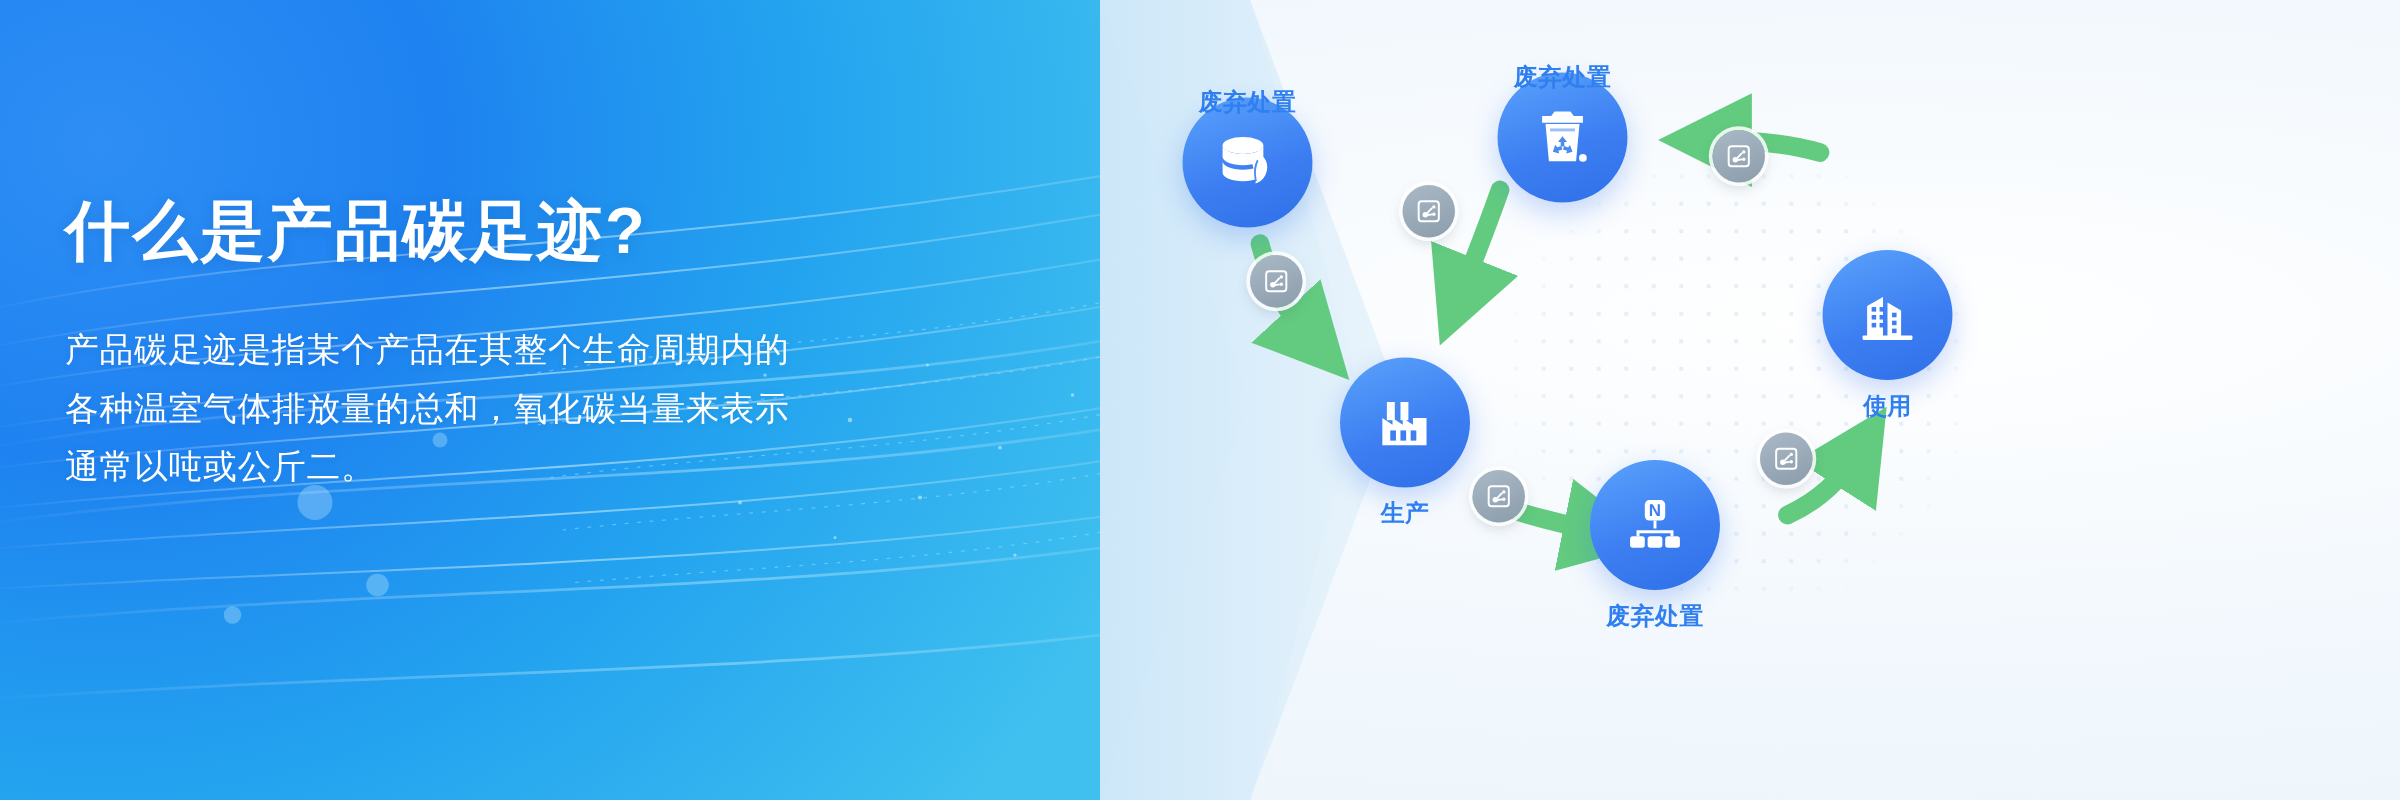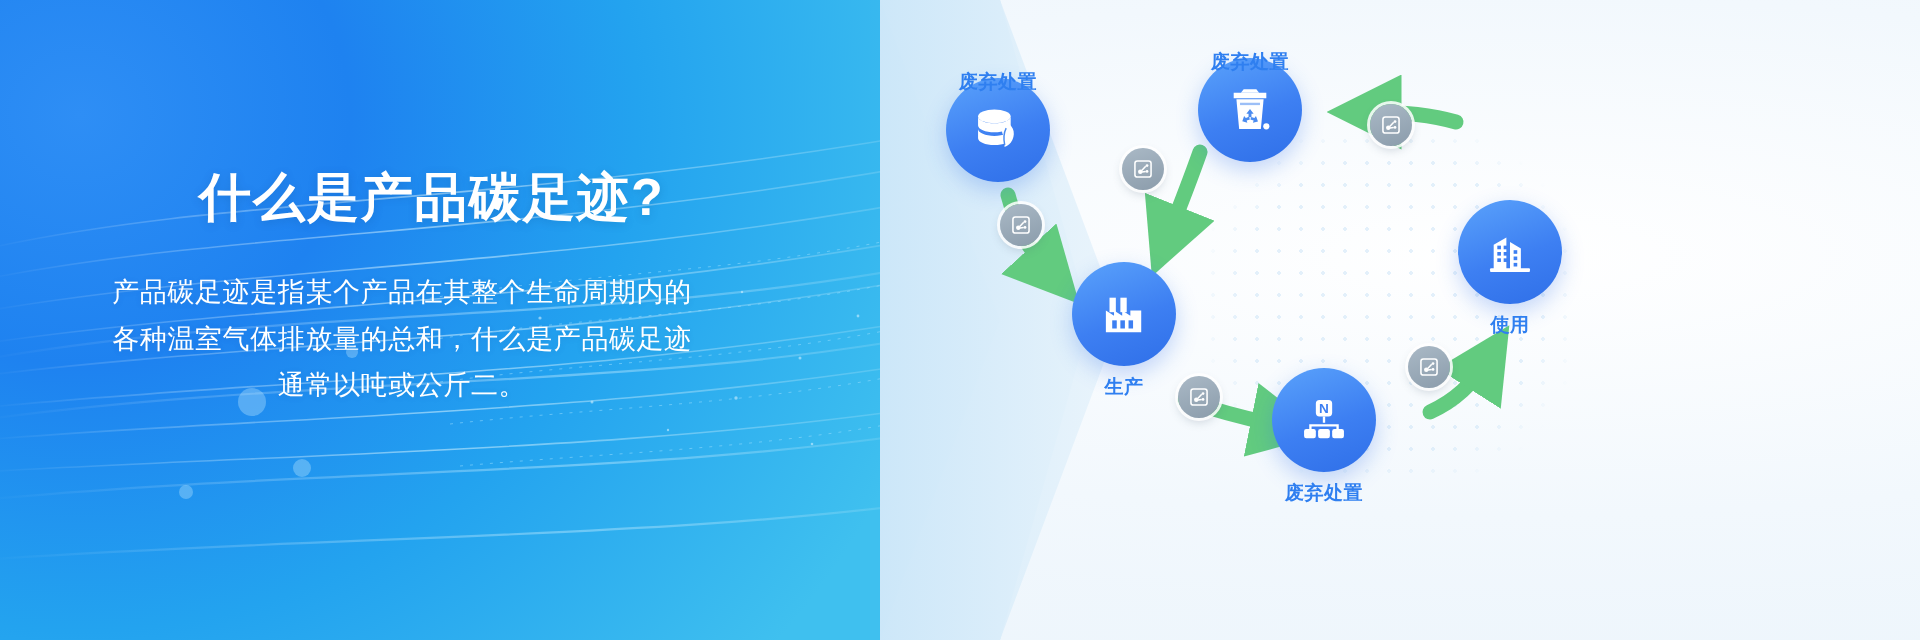--- a/index.html
+++ b/index.html
@@ -45,21 +45,21 @@
     clip-path: polygon(0 0, 120px 0, 240px 320px, 120px 640px, 0 640px);
     opacity:.9;
   }
   
   .streaks{ position:absolute; left:0; top:0; width:1000px; height:640px;
     clip-path: polygon(0 0, 880px 0, 1000px 320px, 880px 640px, 0 640px);
     overflow:hidden; pointer-events:none; }
   .streaks svg{ position:absolute; left:0; top:0; }
 
   
-  .hero-text{ position:absolute; left:52px; top:166px; width:760px; z-index:6;text-align:center; }
+  .hero-text{ position:absolute; left:52px; top:154px; width:760px; z-index:6; }
   .hero-title{
     font-size:52px; font-weight:700; color:#ffffff; letter-spacing:2px;
     line-height:1.22; text-shadow:0 2px 10px rgba(0,60,120,.18);
   }
   .hero-desc{
     margin-top:40px; font-size:27px; color:#ffffff; line-height:1.72;
     letter-spacing:.6px; max-width:700px; font-weight:400;
     text-shadow:0 1px 6px rgba(0,60,120,.12);
   }
 
@@ -157,21 +157,21 @@
       </g>
     </svg>
   </div>
   <div class="hero-mid"></div>
   <div class="hero-mid2"></div>
 
   <div class="hero-text">
     <div class="hero-title">什么是产品碳足迹?</div>
     <div class="hero-desc">
       <div>产品碳足迹是指某个产品在其整个生命周期内的</div>
-      <div>各种温室气体排放量的总和，什么是产品碳足迹</div>
+      <div>各种温室气体排放量的总和，氧化碳当量来表示</div>
       <div>通常以吨或公斤二。</div>
     </div>
   </div>
 
   <div class="diagram">
 
     <svg class="arrows" viewBox="0 0 1020 640">
       <defs>
         <marker id="ah" markerWidth="5" markerHeight="5" refX="2.1" refY="2.5" orient="auto">
           <path d="M0 0 L5 2.5 L0 5 Z" fill="#62cb7f"></path>
@@ -253,21 +253,21 @@
           <path d="M32 28v7M17 42v-4h30v4M17 38h30" stroke="#fff" stroke-width="2.6" fill="none"></path>
           <g fill="#fff">
             <rect x="10" y="42" width="13" height="10" rx="2.4"></rect>
             <rect x="25.5" y="42" width="13" height="10" rx="2.4"></rect>
             <rect x="41" y="42" width="13" height="10" rx="2.4"></rect>
           </g>
         </svg>
       </div>
     </div>
 
-    <div class="node" style="left:172px; top:262px;">
+    <div class="node" style="left:172px; top:286px;">
       <div class="lbl lbl-bot">生产</div>
       <div class="bubble">
         <svg viewBox="0 0 64 64" fill="#fff">
           <path d="M16 14h7v16h-7z"></path>
             <path d="M28 14h7v16h-7z"></path>
           <path d="M12 28l9 6v-6l9 6v-6l9 6V28h12v24H12z"></path>
           <g fill="#3d7ff2">
             <rect x="19" y="39" width="5" height="9"></rect>
             <rect x="28" y="39" width="5" height="9"></rect>
             <rect x="37" y="39" width="5" height="9"></rect>

